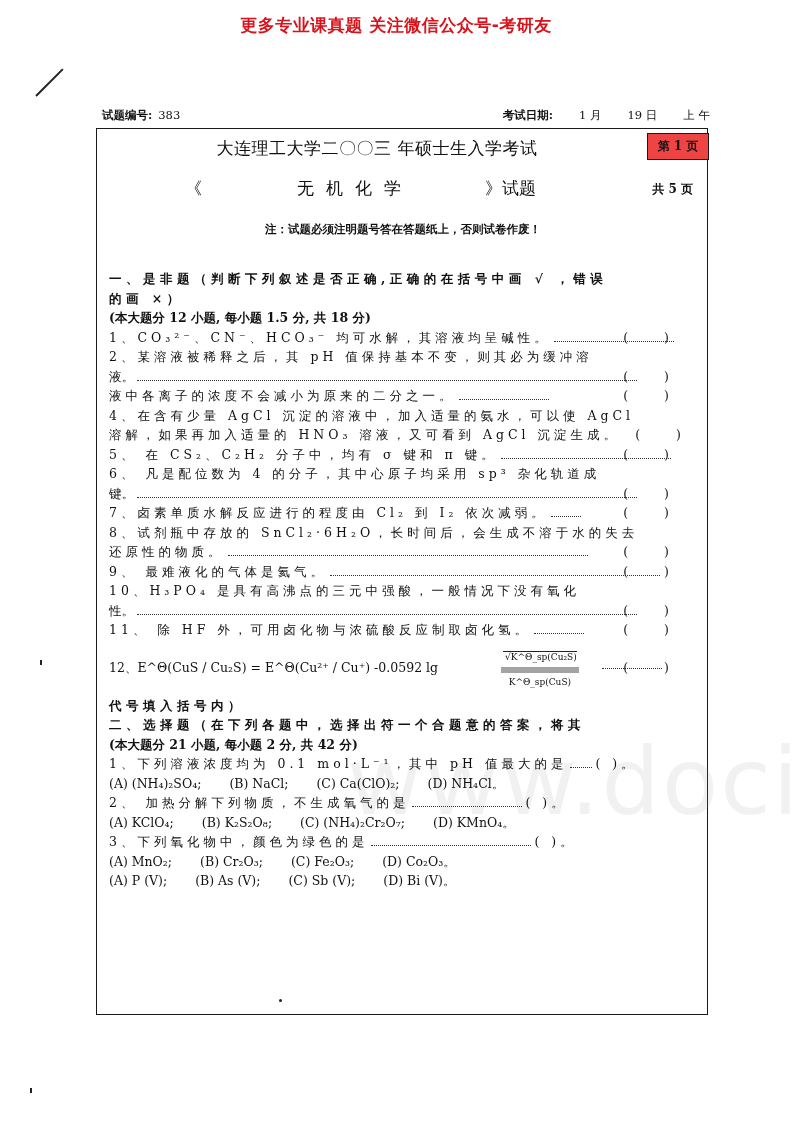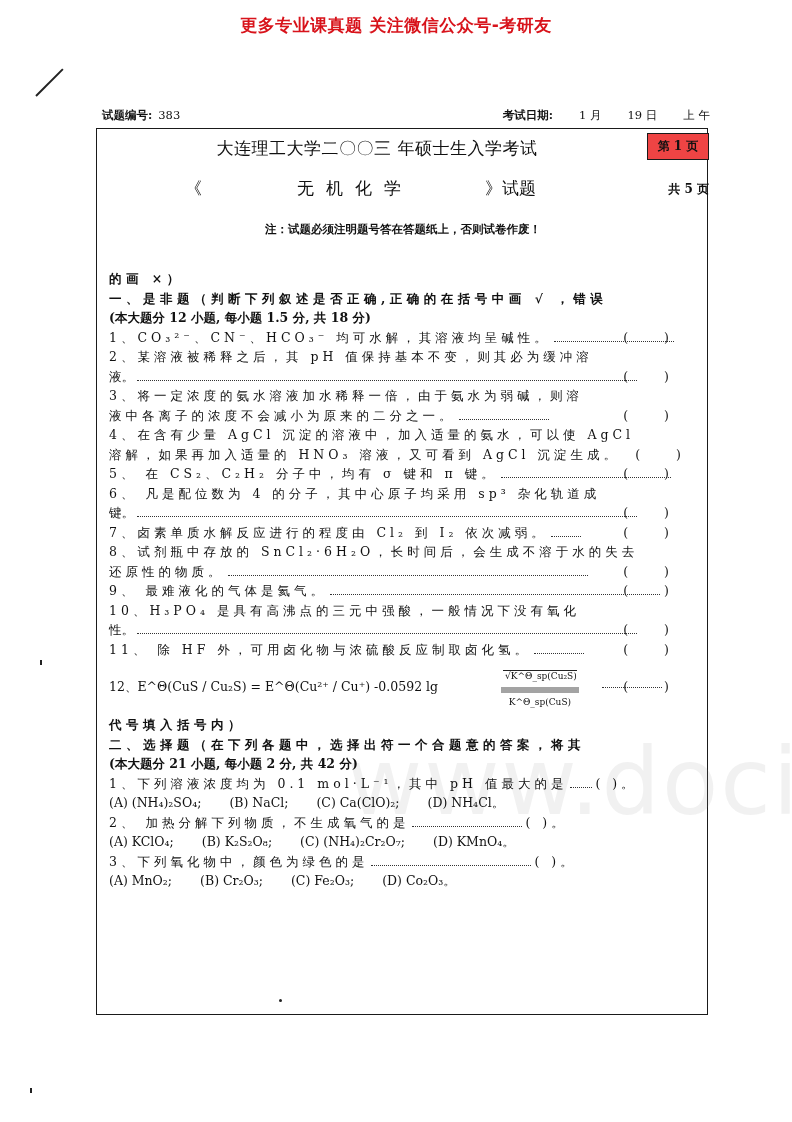--- a/index.html
+++ b/index.html
@@ -42,21 +42,21 @@
     font-family: "DejaVu Sans", "Liberation Sans", sans-serif;
     font-size: 17px; letter-spacing: 0.5px;
   }
   .subject-row {
     position: absolute; top: 48px; left: 0; width: 612px; height: 24px;
     font-size: 17px;
   }
   .subject-row .lq { position: absolute; left: 88px; top: 0; }
   .subject-row .subj { position: absolute; left: 200px; top: 0; letter-spacing: 12px; font-family: "DejaVu Sans", "Liberation Sans", sans-serif; text-align: center; }
   .subject-row .rq { position: absolute; left: 388px; top: 0; font-family: "DejaVu Sans", "Liberation Sans", sans-serif; }
-  .subject-row .total { position: absolute; right: 0; top: 4px; font-size: 12px; font-weight: bold; }
+  .subject-row .total { position: absolute; right: 16px; top: 4px; font-size: 12px; font-weight: bold; }
 
   .notice {
     position: absolute; top: 93px; left: 0; width: 612px; text-align: center;
     font-size: 11.5px; font-weight: bold;
   }
 
   .content { position: absolute; left: 12px; top: 140px; width: 590px; font-size: 12.5px; }
   .line { height: 19.5px; line-height: 19.5px; white-space: nowrap; position: relative; }
   .line.b { font-weight: bold; }
   .sec { font-weight: bold; letter-spacing: 4.5px; }
@@ -114,36 +114,35 @@
     <span class="rq">》试题</span>
     <span class="total">共 5 页</span>
   </div>
 
   <div class="notice">注：试题必须注明题号答在答题纸上，否则试卷作废！</div>
 
   <div class="watermark">www.docin.com</div>
 
   <div class="content">
 
+    <div class="line sec">一、是非题（判断下列叙述是否正确,正确的在括号中画 √ ，错误</div>
     <div class="line sec">的画 ×）</div>
-    <div class="line sec">一、是非题（判断下列叙述是否正确,正确的在括号中画 √ ，错误</div>
     <div class="line b">(本大题分 12 小题, 每小题 1.5 分, 共 18 分)</div>
 
     <div class="line spaced">
       <span>1、CO₃²⁻、CN⁻、HCO₃⁻ 均可水解，其溶液均呈碱性。</span><span class="dots" style="width:120px"></span>
       <span class="paren">(  )</span>
     </div>
 
     <div class="line spaced"><span>2、某溶液被稀释之后，其 pH 值保持基本不变，则其必为缓冲溶</span></div>
     <div class="line">
       <span>液。</span><span class="dots" style="width:500px"></span>
       <span class="paren">(  )</span>
     </div>
 
-    <div class="line spaced"><span>3、将一定浓度的氨水溶液加水稀释一倍，由于氨水为弱碱，则溶</span></div>
     <div class="line spaced">
       <span>液中各离子的浓度不会减小为原来的二分之一。</span><span class="dots" style="width:90px"></span>
       <span class="paren">(  )</span>
     </div>
 
     <div class="line spaced"><span>4、在含有少量 AgCl 沉淀的溶液中，加入适量的氨水，可以使 AgCl</span></div>
     <div class="line spaced">
       <span>溶解，如果再加入适量的 HNO₃ 溶液，又可看到 AgCl 沉淀生成。</span>
       <span class="paren" style="right:2px">(  )</span>
     </div>
@@ -226,16 +225,22 @@
     <div class="line spaced">
       <span>3、下列氧化物中，颜色为绿色的是</span><span class="dots" style="width:160px"></span><span>(  )。</span>
     </div>
     <div class="line opts">
       <span>(A) MnO₂;</span>
       <span>(B) Cr₂O₃;</span>
       <span>(C) Fe₂O₃;</span>
       <span>(D) Co₂O₃。</span>
     </div>
 
+    <div class="line opts">
+      <span>(A) P (V);</span>
+      <span>(B) As (V);</span>
+      <span>(C) Sb (V);</span>
+      <span>(D) Bi (V)。</span>
+    </div>
   </div>
 
   <div class="dot" style="left:182px; top:870px;"></div>
 </div>
 
 </body></html>

